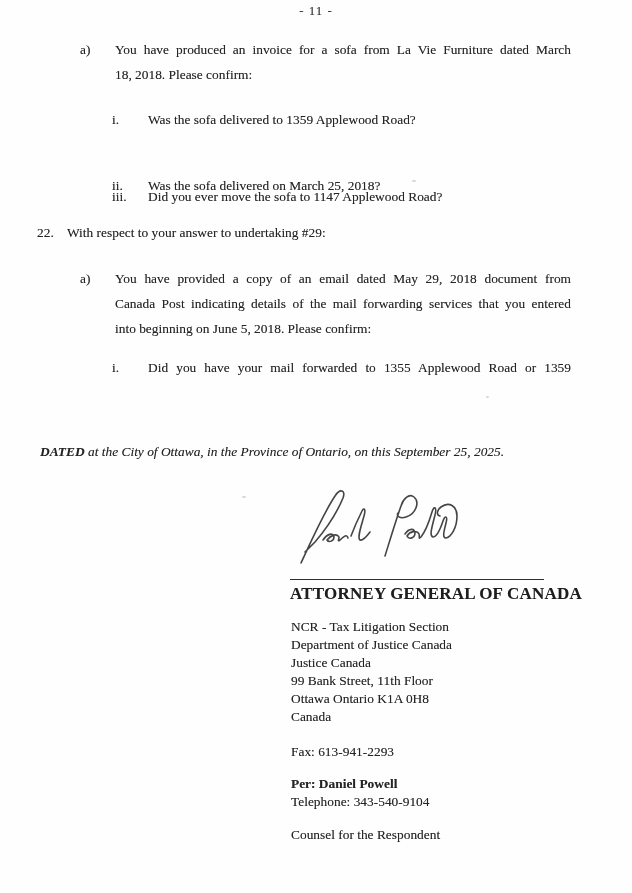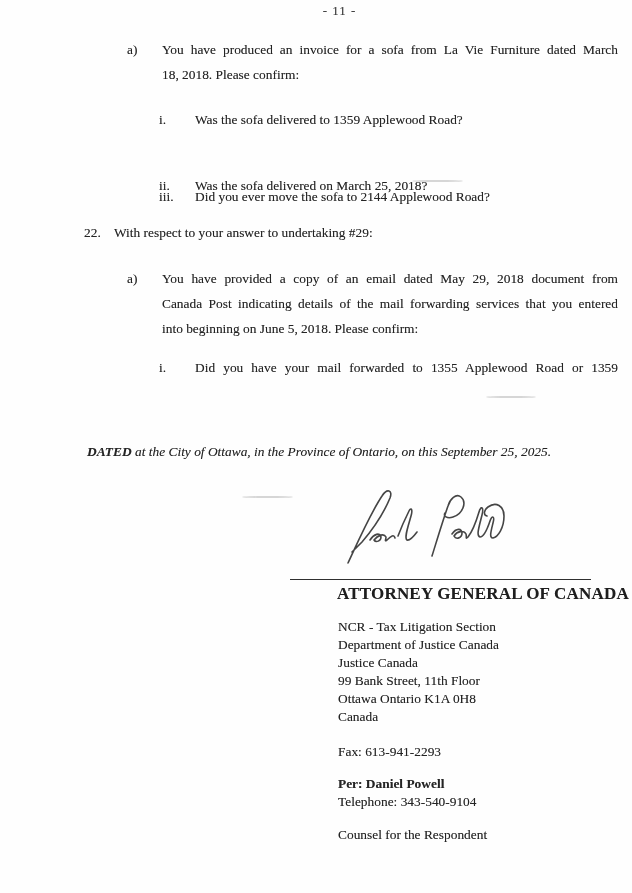--- a/index.html
+++ b/index.html
@@ -11,21 +11,21 @@
     position: relative;
     width: 632px;
     height: 893px;
     background: #fefefe;
     overflow: hidden;
     font-family: "Liberation Serif", "DejaVu Serif", serif;
     color: #242424;
     font-size: 13.4px;
     text-shadow: 0 0 0.4px rgba(20,20,20,0.35);
   }
-  .abs { position: absolute; padding-left: 47px; }
+  .abs { position: absolute; }
   .pageno {
     left: 0; right: 0; top: 3px;
     text-align: center;
     font-size: 13px;
     color: #3c3c3c;
     letter-spacing: 1px;
   }
   .para { line-height: 25px; }
   .para .line { line-height: 25px; white-space: nowrap; }
   .jline {
@@ -77,21 +77,21 @@
     <div class="line">18, 2018. Please confirm:</div>
   </div>
 
   <div class="abs row single" style="left:112px; top:112px;">
     <span class="num" style="width:36px;">i.</span><span>Was the sofa delivered to 1359 Applewood Road?</span>
   </div>
   <div class="abs row single" style="left:112px; top:150px;">
     <span class="num" style="width:36px;margin-top:28px;">ii.</span><span>Was the sofa delivered on March 25, 2018?</span>
   </div>
   <div class="abs row single" style="left:112px; top:189px;">
-    <span class="num" style="width:36px;">iii.</span><span>Did you ever move the sofa to 2144 Applewood Road?</span>
+    <span class="num" style="width:36px;">iii.</span><span>Did you ever move the sofa to 1147 Applewood Road?</span>
   </div>
 
   <div class="abs row single" style="left:37px; top:225px;">
     <span class="num" style="width:30px;">22.</span><span>With respect to your answer to undertaking #29:</span>
   </div>
 
   <div class="abs label" style="left:80px; top:266px;">a)</div>
   <div class="abs para" style="left:115px; top:266px; width:456px;">
     <div class="line jline">You have provided a copy of an email dated May 29, 2018 document from</div>
     <div class="line jline">Canada Post indicating details of the mail forwarding services that you entered</div>

